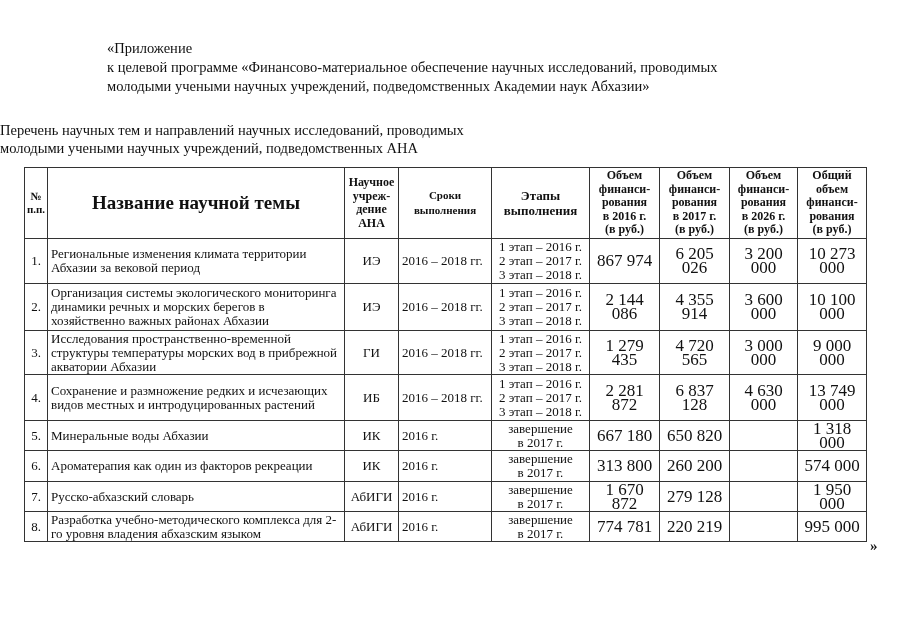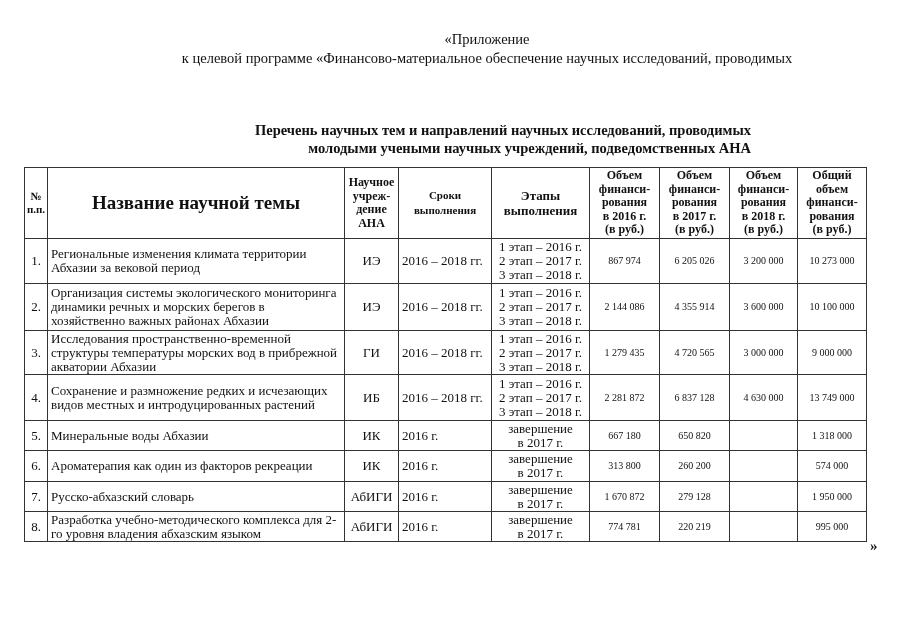--- a/index.html
+++ b/index.html
@@ -1,54 +1,55 @@
 <!DOCTYPE html>
 <html><head>
 <meta charset="utf-8">
 <style>
   html, body { margin: 0; padding: 0; background: #ffffff; }
   body {
     width: 905px; height: 640px; position: relative; overflow: hidden;
     font-family: "Liberation Serif", serif; color: #111;
   }
   .appendix {
-    position: absolute; right: 38px; top: 30px; width: 760px;
-    text-align: center; font-size: 14.5px; line-height: 19px;
+    position: absolute; right: 38px; top: 39px; width: 760px;
+    text-align: left; font-size: 14.5px; line-height: 19px;
   }
   .appendix div { white-space: nowrap; }
   .title {
     position: absolute; left: 0; width: 751px; top: 121px;
-    text-align: right; font-weight: bold; font-size: 14.5px; line-height: 18px;
+    text-align: left; font-weight: normal; font-size: 14.5px; line-height: 18px;
   }
   table {
     position: absolute; left: 24px; top: 167px;
     border-collapse: collapse; table-layout: fixed;
     font-size: 12.5px; line-height: 14px;
   }
   td, th {
     border: 1.3px solid #333; padding: 0 3px; vertical-align: middle;
   }
   th { font-weight: bold; text-align: center; font-size: 12px; line-height: 13.5px; }
   td.l { text-align: left; font-size: 13px; line-height: 14px; }
-  td.num { text-align: center; font-size: 10px; }
+  td.num { text-align: center; font-size: 17px; }
   td.stg { text-align: center; font-size: 13px; line-height: 14px; white-space: nowrap; padding: 0 1px; }
   td.org { text-align: center; font-size: 13px; }
   td.per { text-align: left; font-size: 13px; white-space: nowrap; }
   td.idx { text-align: center; font-size: 13px; }
   tr.total td { font-weight: bold; font-size: 12.5px; height: 13px; }
   .close-quote {
     position: absolute; left: 870px; top: 538px; font-size: 15px; font-weight: bold;
   }
 </style>
 </head>
 <body>
 
 <div class="appendix">
   <div>«Приложение</div>
   <div>к целевой программе «Финансово-материальное обеспечение научных исследований, проводимых</div>
+  <div>молодыми учеными научных учреждений, подведомственных Академии наук Абхазии»</div>
 </div>
 
 <div class="title">
   <div>Перечень научных тем и направлений научных исследований, проводимых</div>
   <div>молодыми учеными научных учреждений, подведомственных АНА</div>
 </div>
 
 <table>
   <colgroup>
     <col style="width:23px">
@@ -93,21 +94,21 @@
         <div>Объем</div>
           <div>финанси-</div>
         <div>рования</div>
           <div>в 2017 г.</div>
         <div>(в руб.)</div>
       </th>
       <th style="padding:0">
         <div>Объем</div>
           <div>финанси-</div>
         <div>рования</div>
-          <div>в 2018 г.</div>
+          <div>в 2026 г.</div>
         <div>(в руб.)</div>
       </th>
       <th style="padding:0">
         <div>Общий</div>
           <div>объем</div>
         <div>финанси-</div>
           <div>рования</div>
         <div>(в руб.)</div>
       </th>
     </tr>

